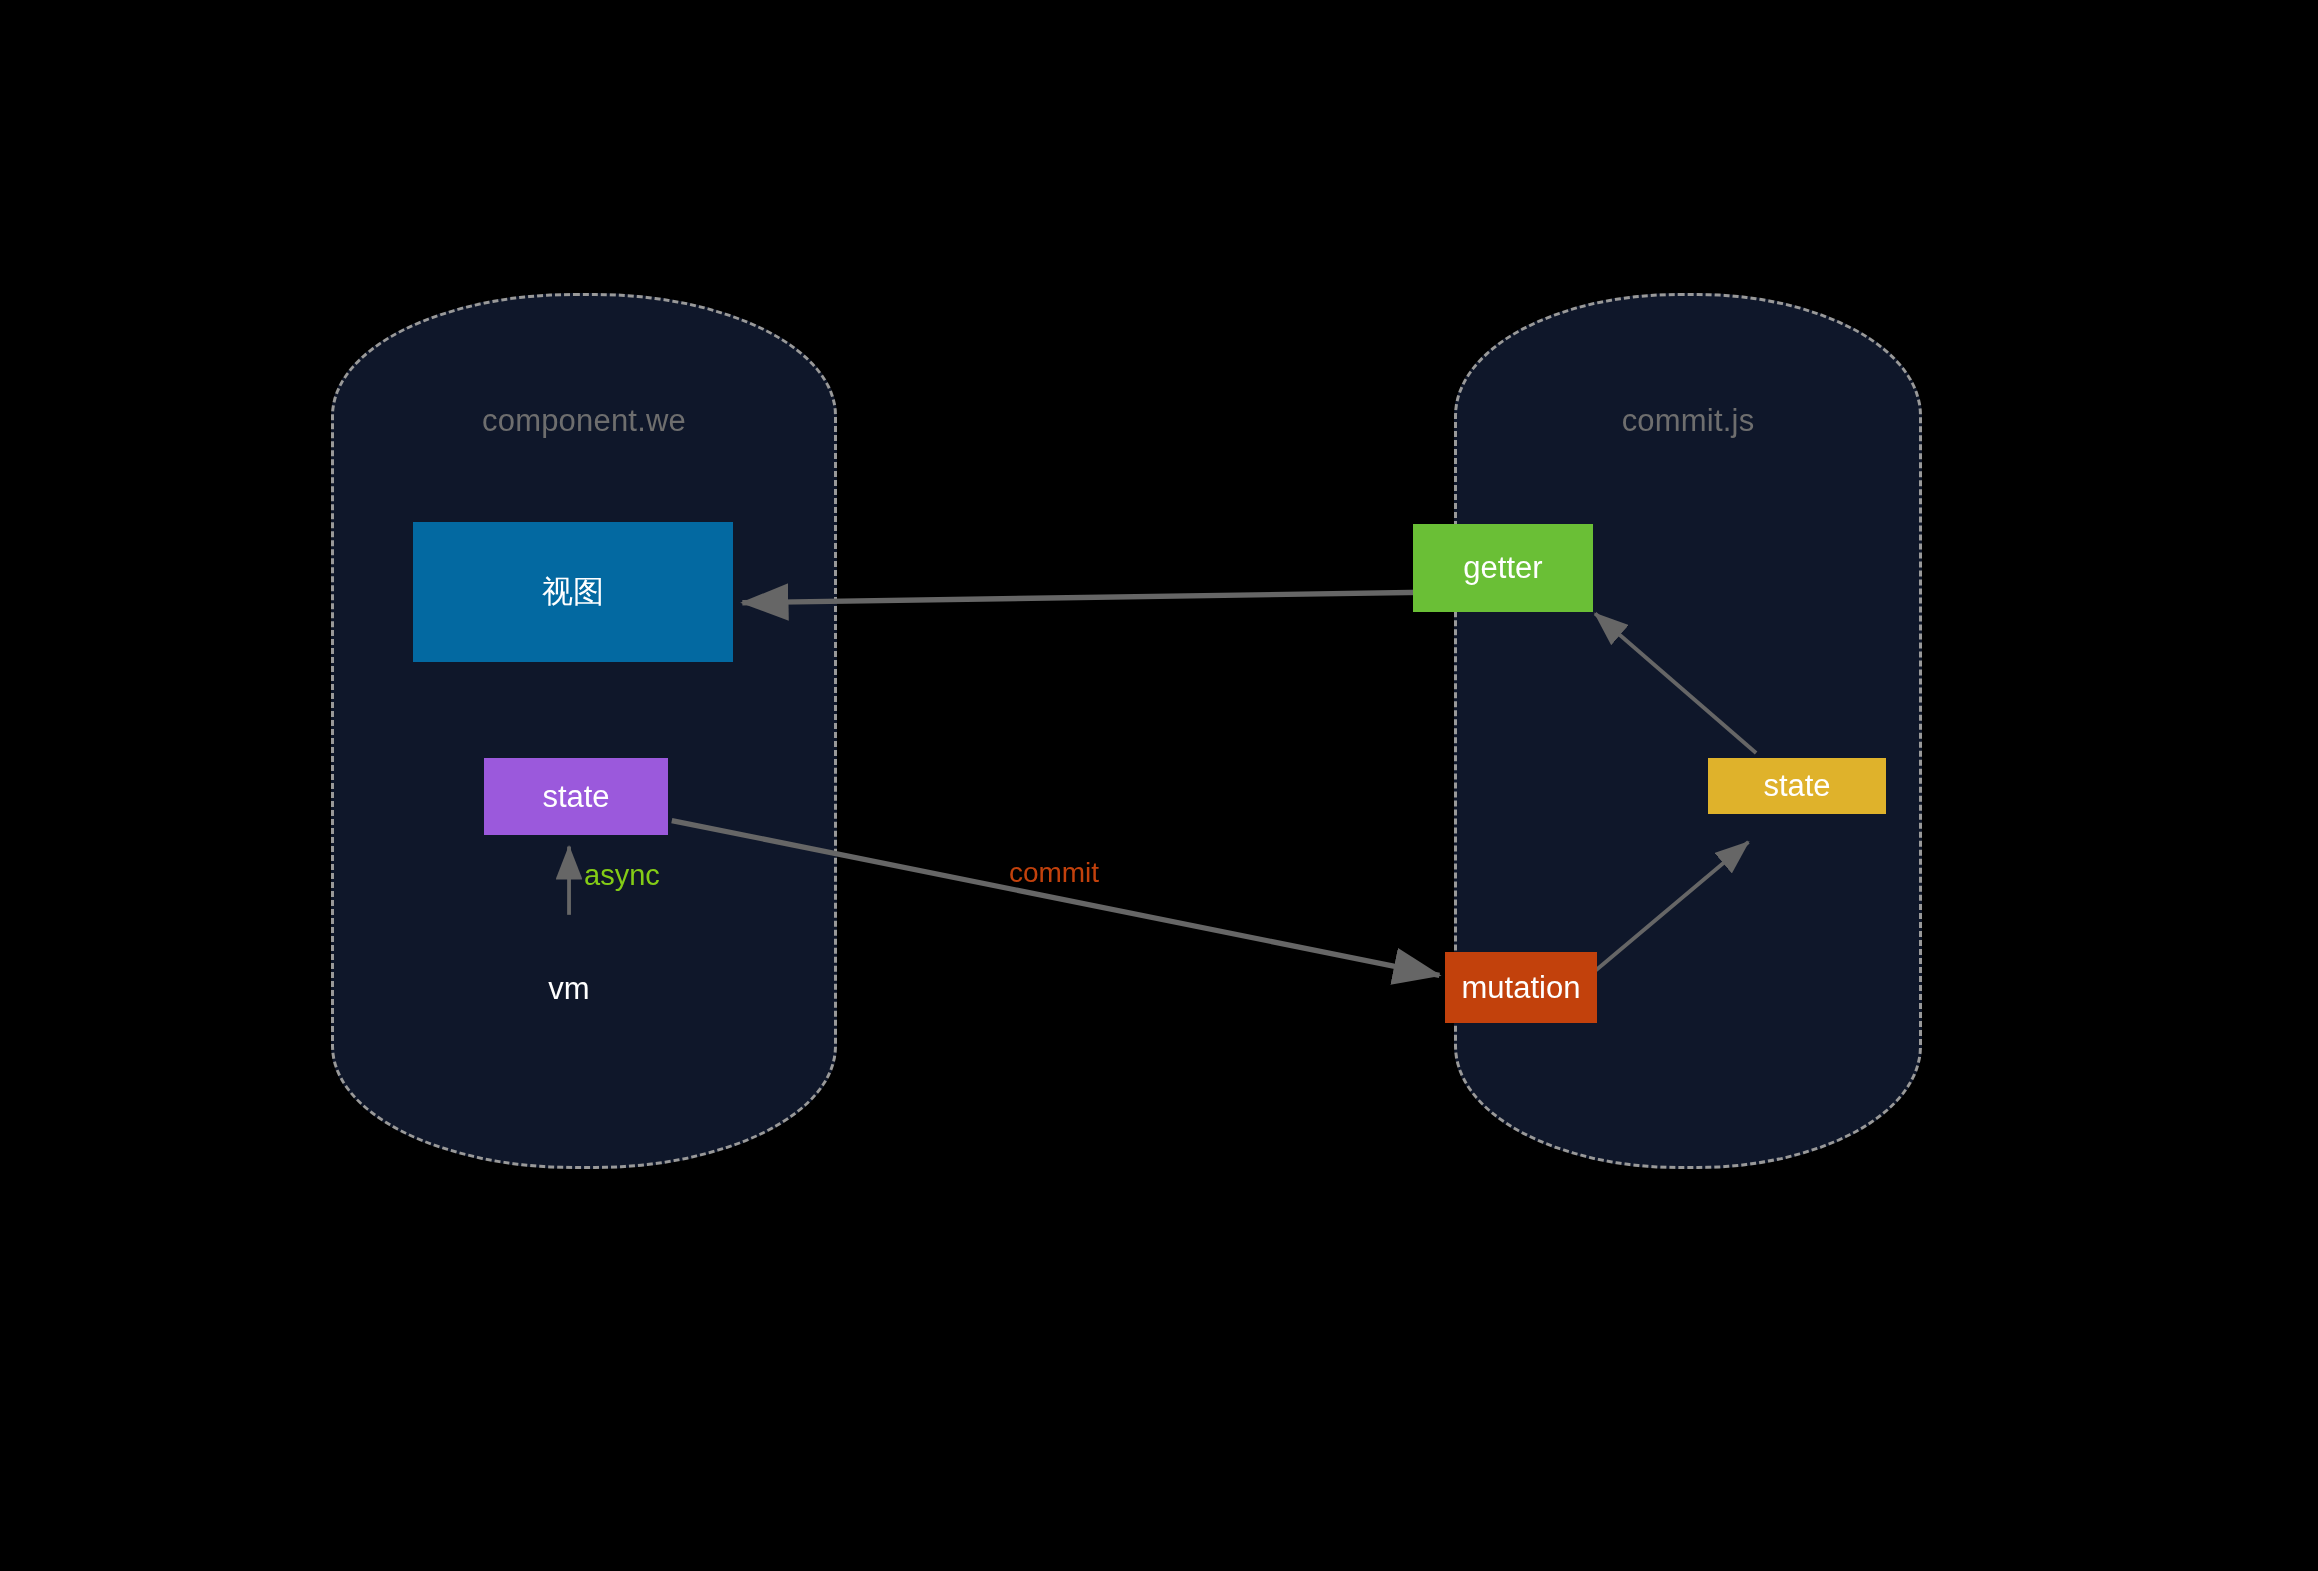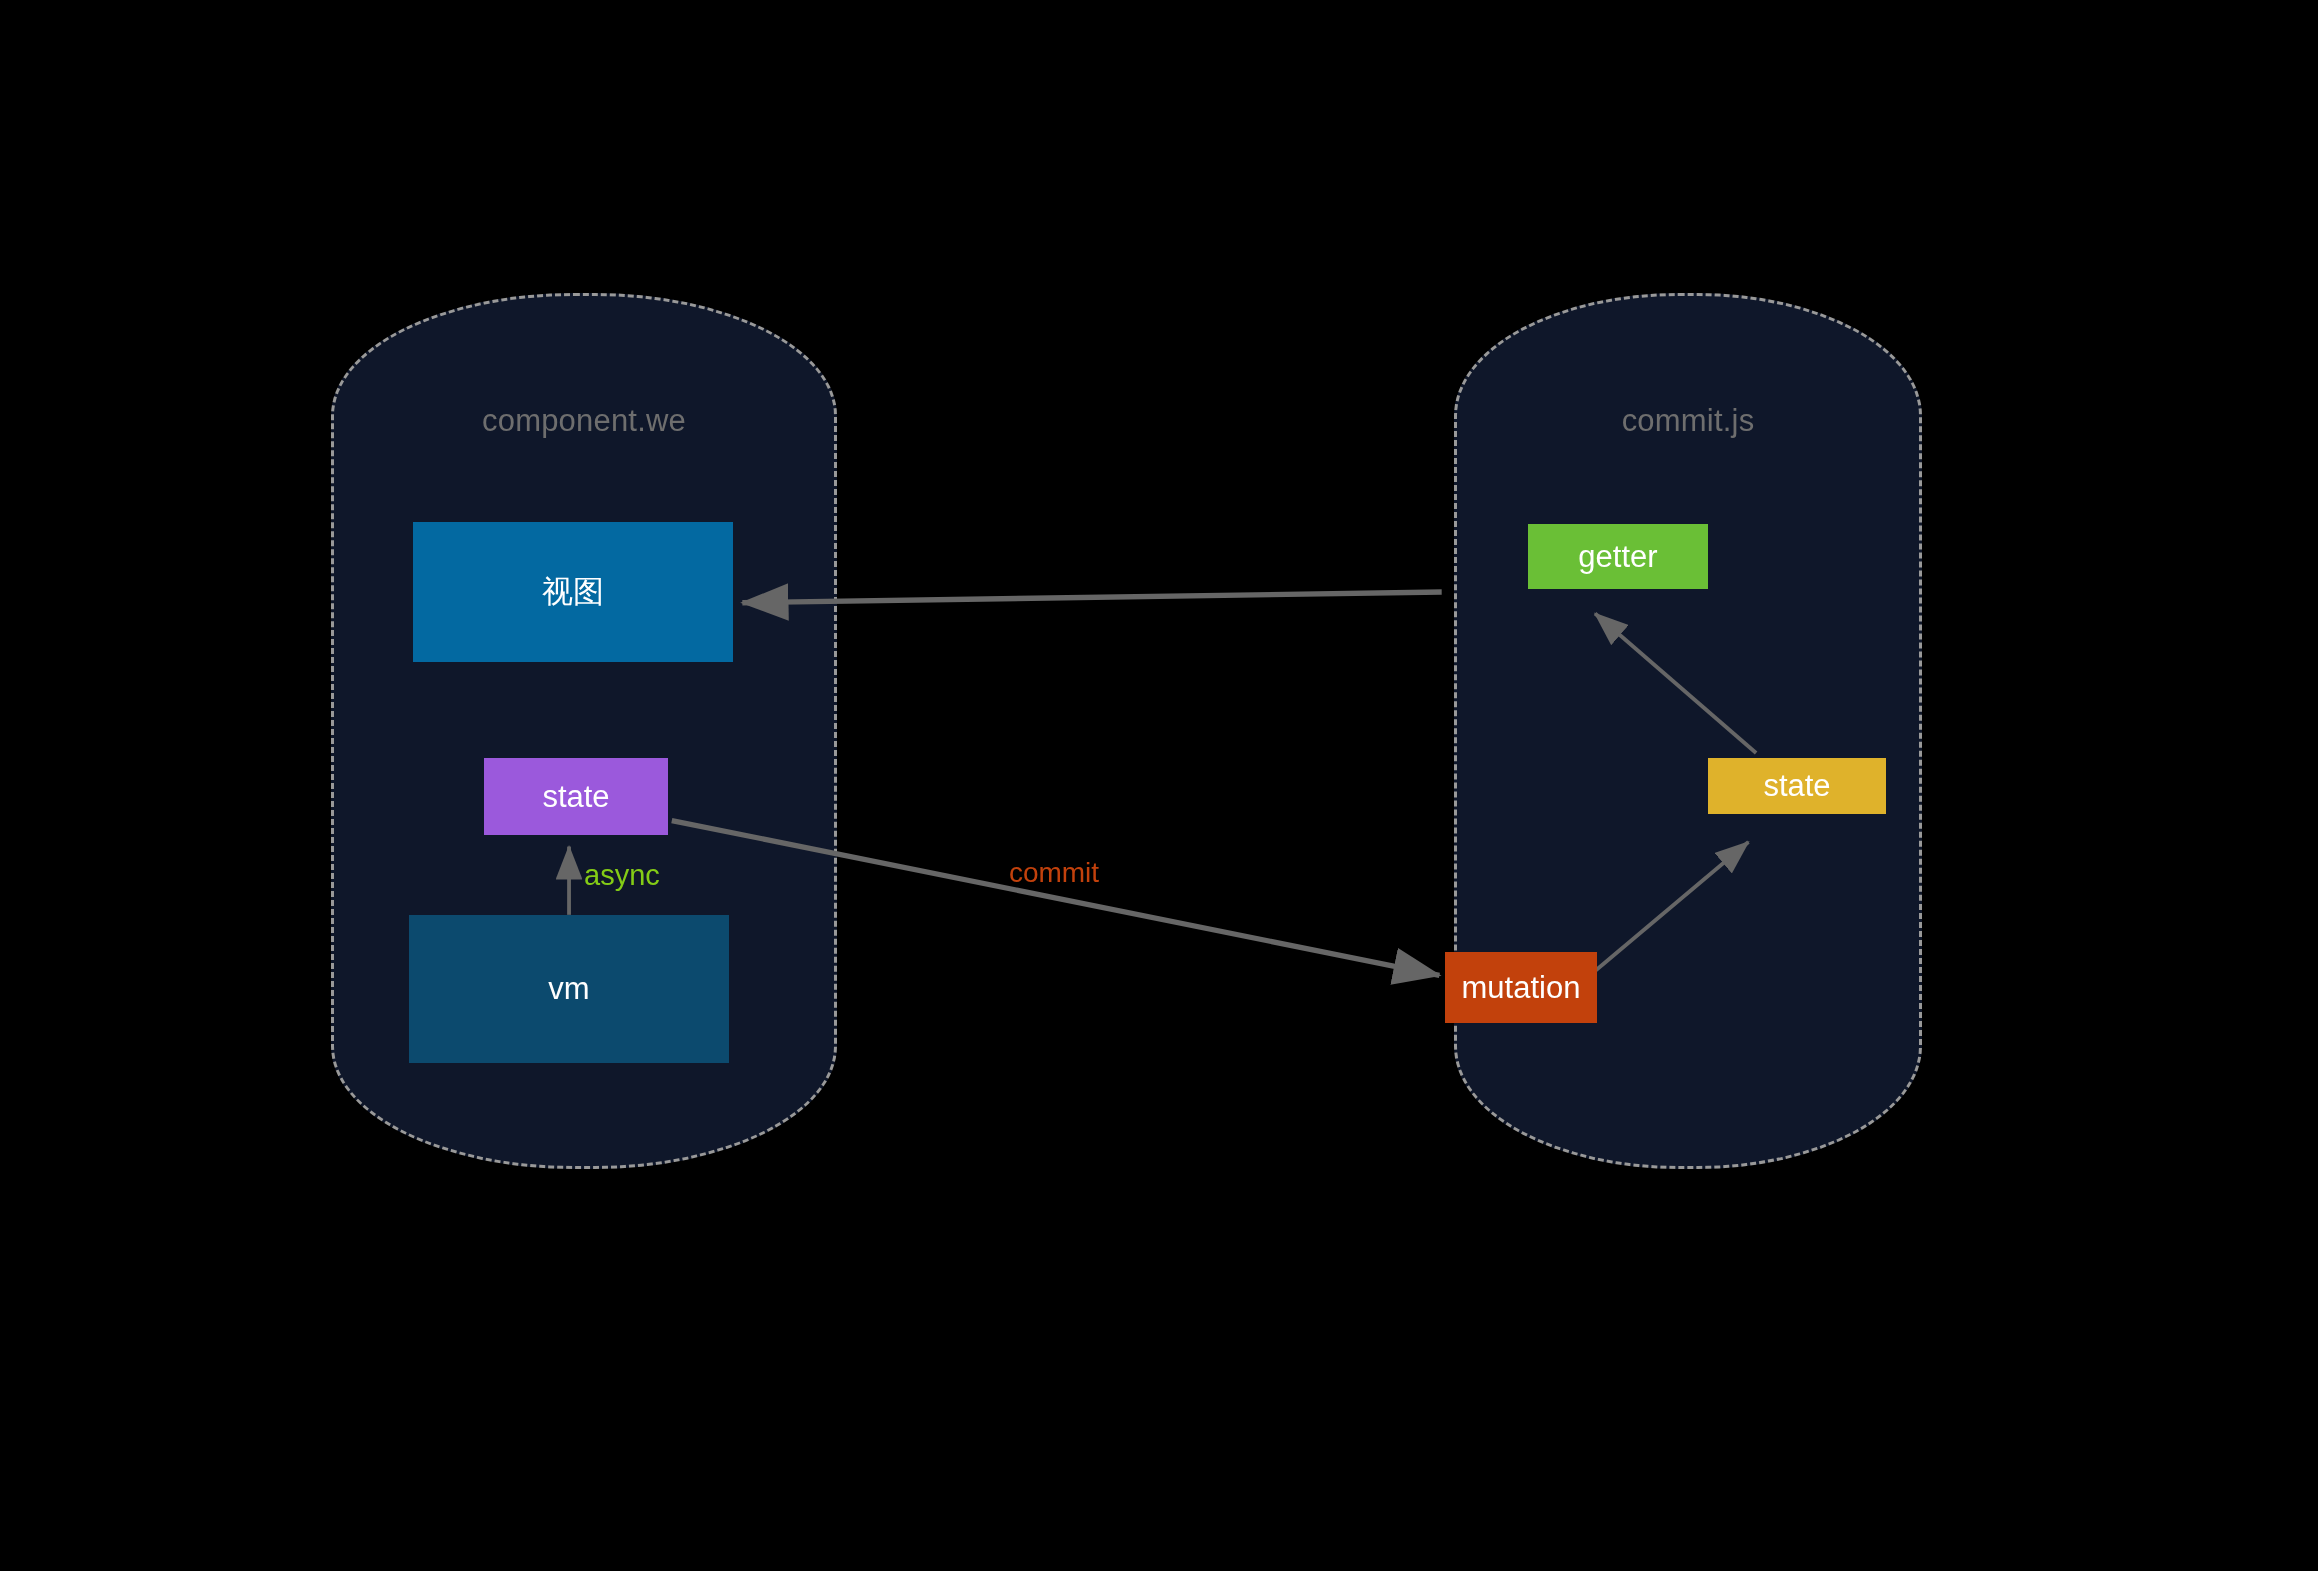--- a/index.html
+++ b/index.html
@@ -64,23 +64,23 @@
     align-items: center;
     justify-content: center;
     color: #ffffff;
     font-size: 31px;
     box-sizing: border-box;
     z-index: 5;
   }
 
   #node-view     { left: 413px;  top: 522px;  width: 320px; height: 140px; background: #0369a1; }
   #node-then     { left: 484px;  top: 758px;  width: 184px; height: 77px; background: #9B59DC; }
-  #node-vm       { left: 409px;  top: 915px; width: 320px; height: 148px; background: #0c4a6e; }
+  #node-vm       { left: 409px;  top: 915px; width: 320px; height: 148px; background: #0f172a; }
 
-  #node-getter   { left: 1528px; top: 524px;  width: 180px; height: 65px;  background: #6ABF36; }
+  #node-getter   { left: 1413px; top: 524px;  width: 180px; height: 88px;  background: #6ABF36; }
   #node-state    { left: 1708px; top: 758px;  width: 178px; height: 56px;  background: #DFB22B; }
   #node-mutation { left: 1445px; top: 952px; width: 152px; height: 71px;  background: #c2410c; text-align: right; }
 
   
   .edge-label {
     position: absolute;
     font-size: 29px;
     white-space: nowrap;
     z-index: 6;
   }

